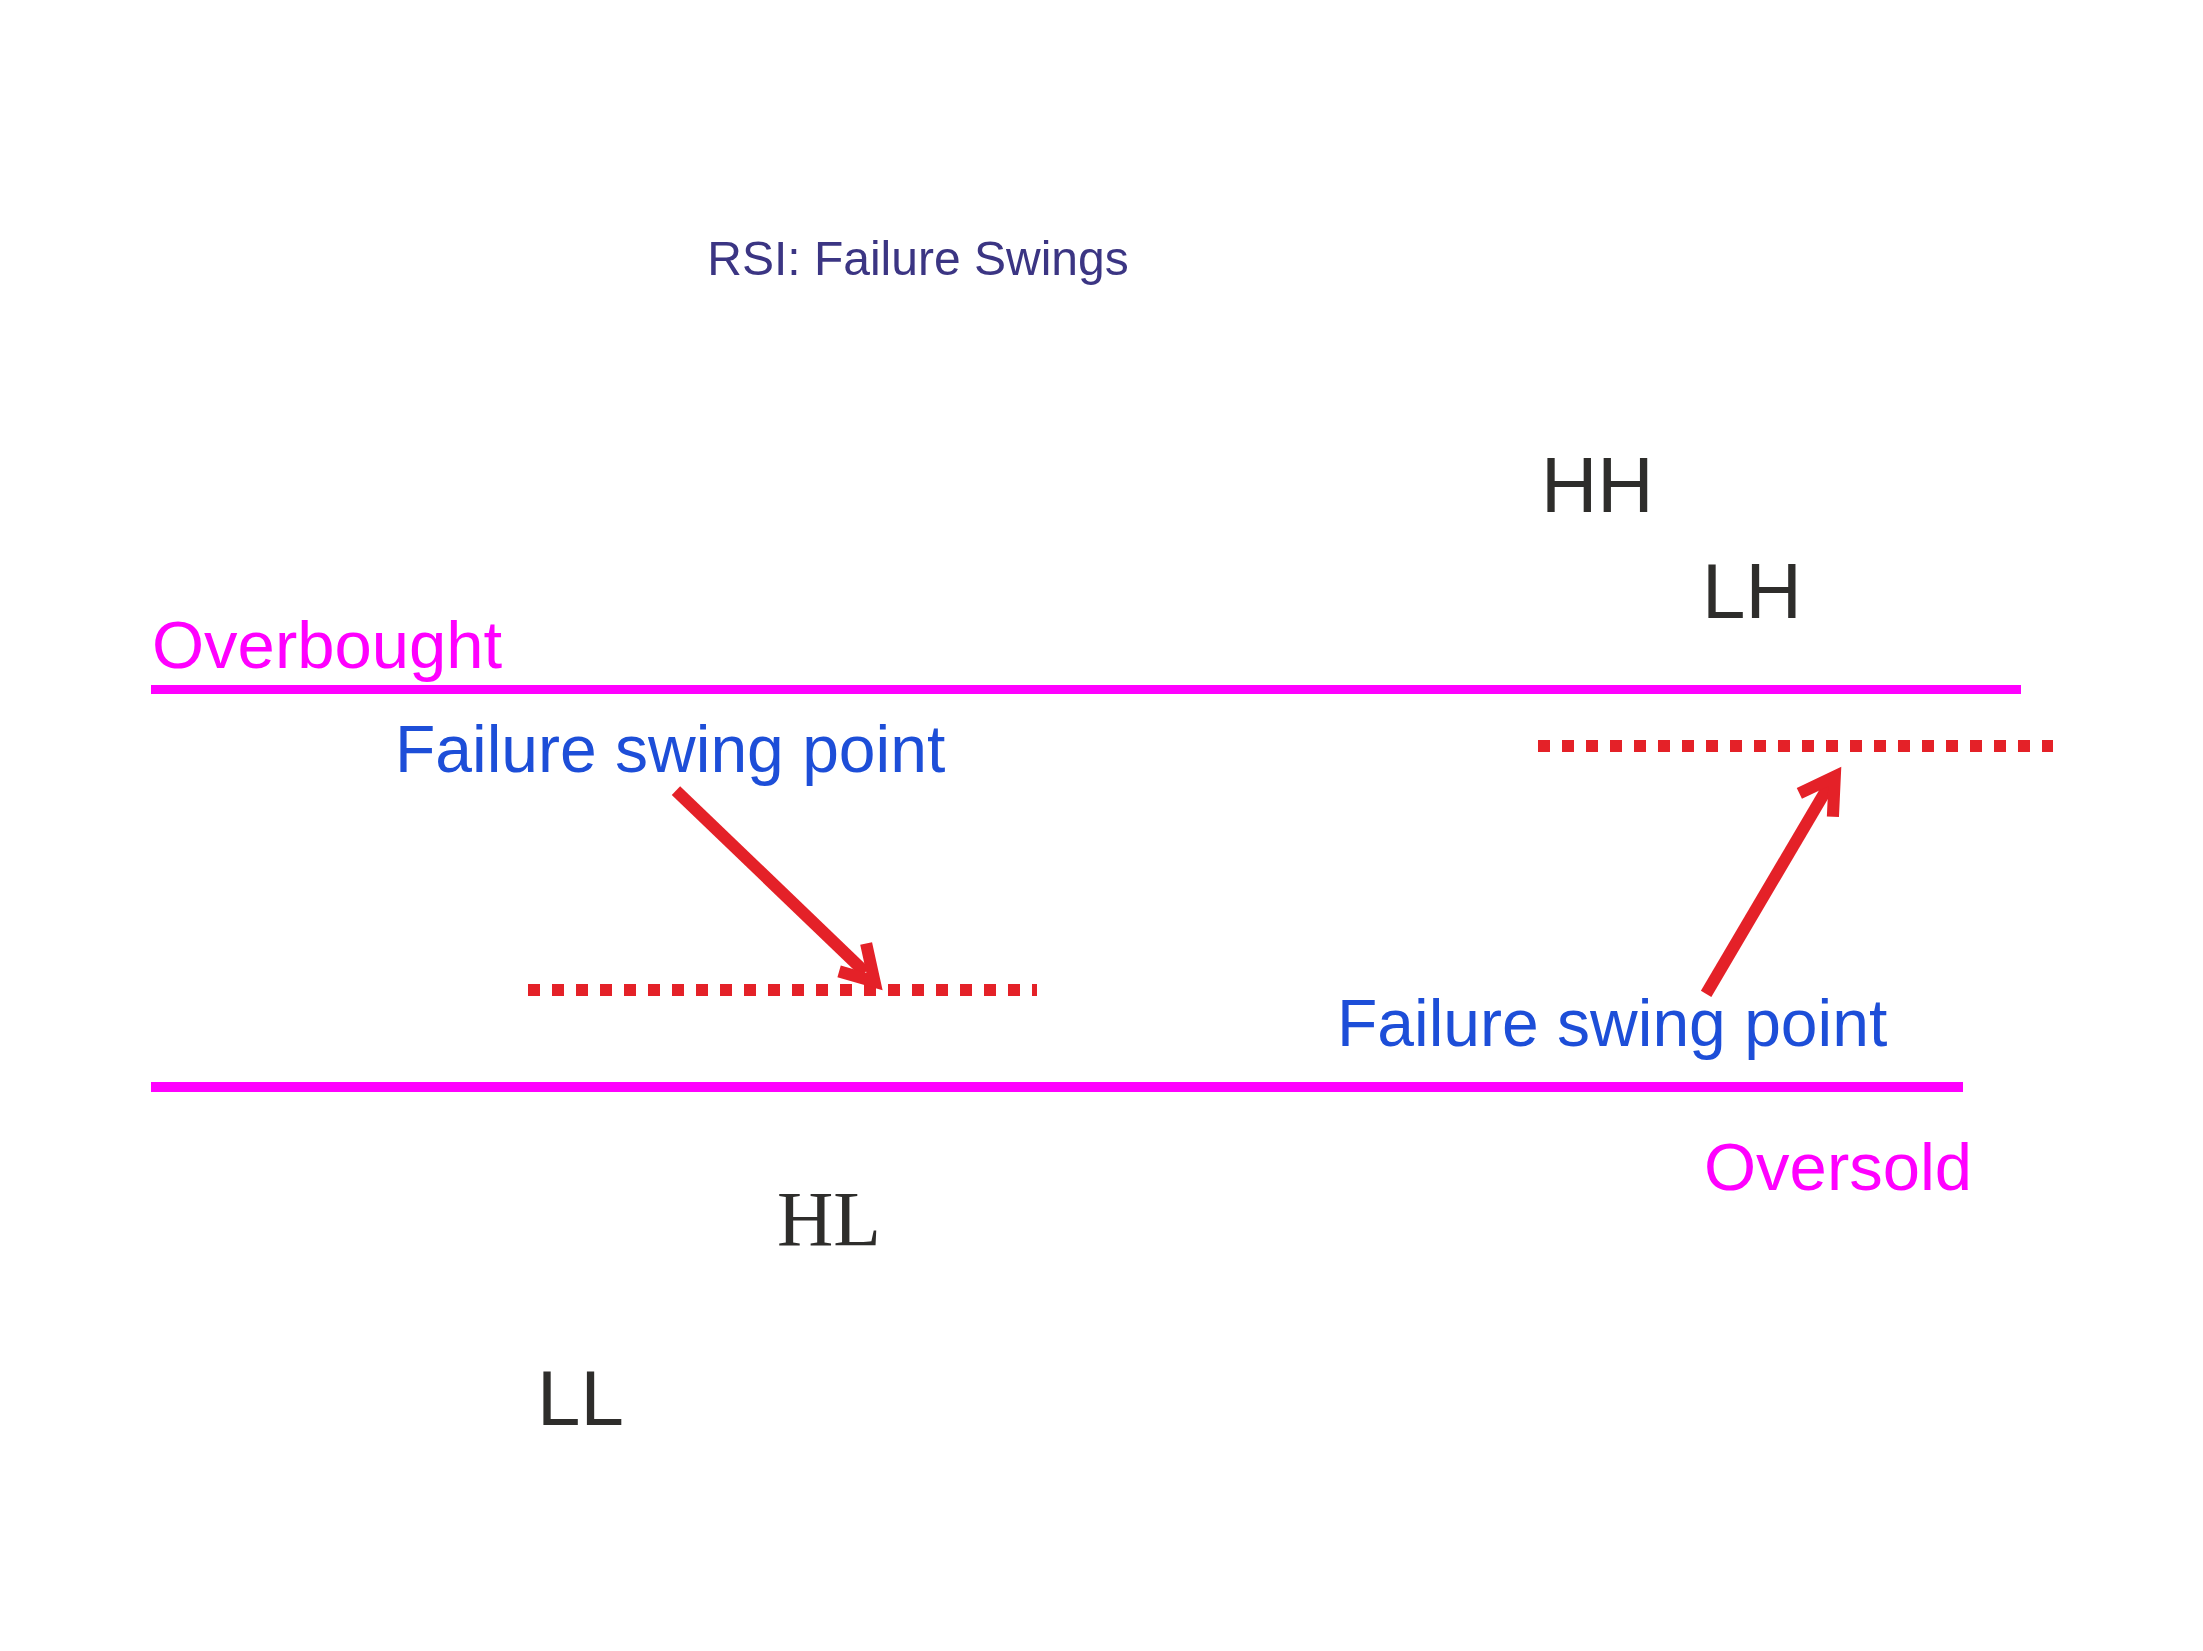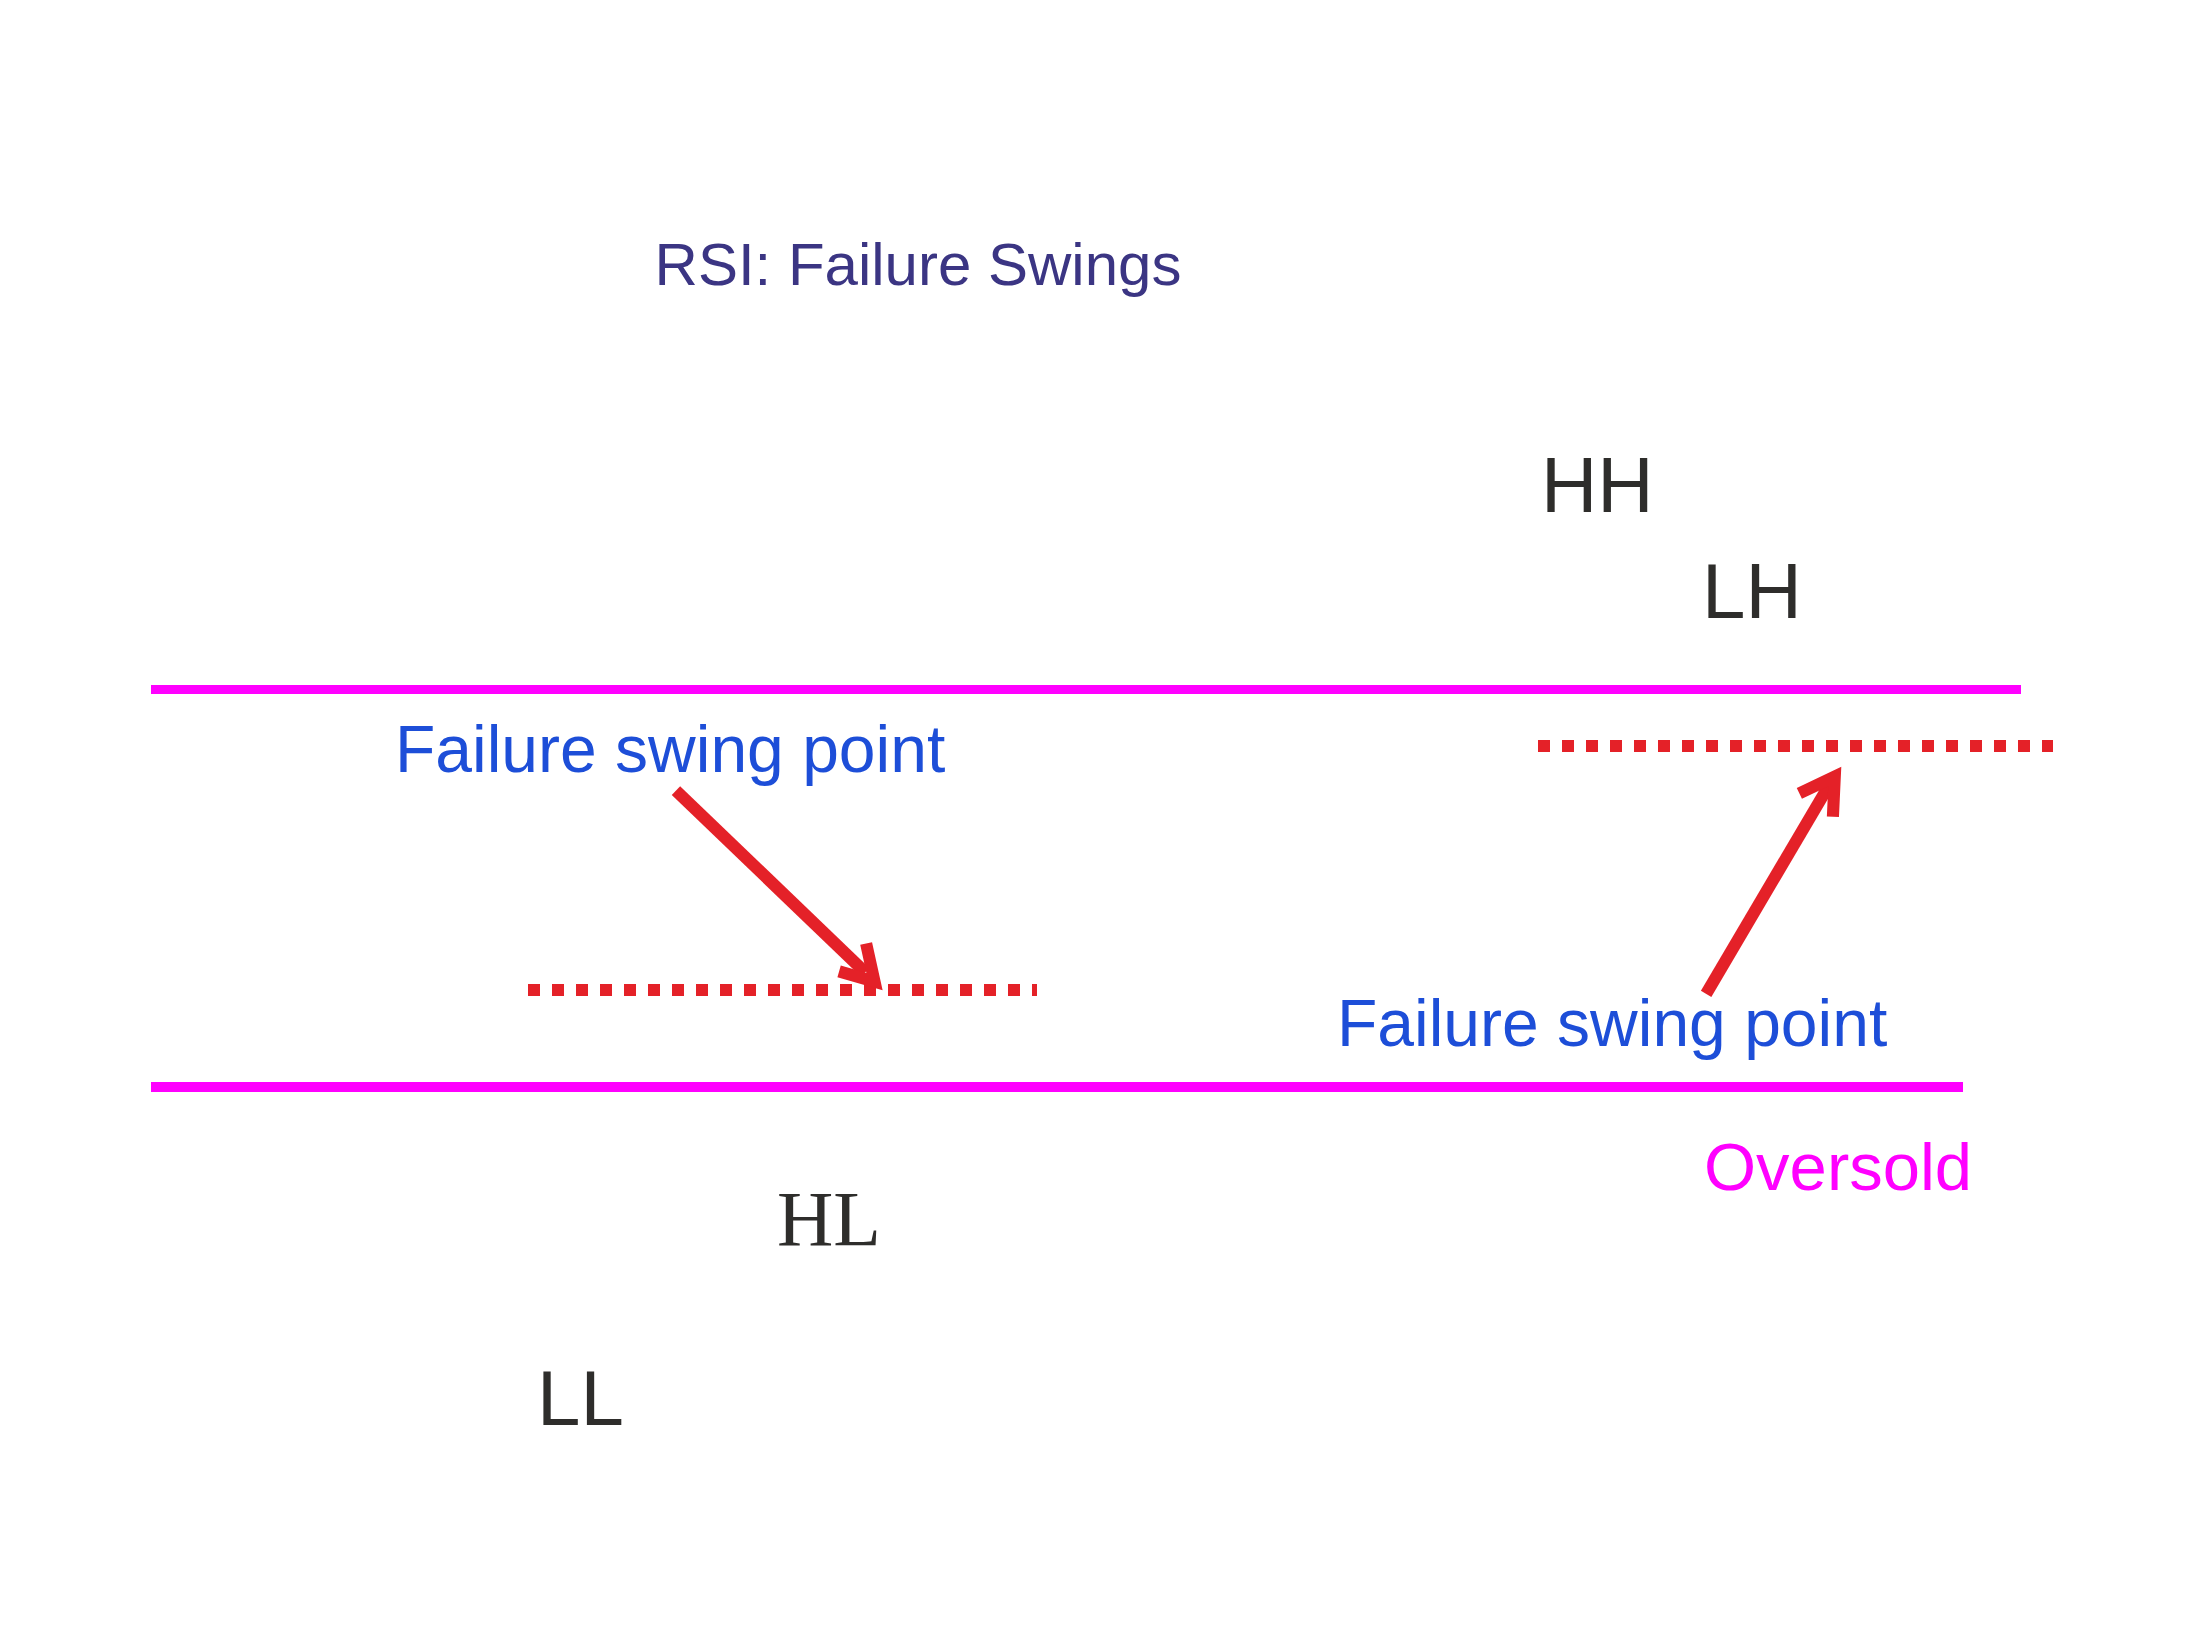--- a/index.html
+++ b/index.html
@@ -18,21 +18,21 @@
     overflow: hidden;
   }
 
   
   .title {
     position: absolute;
     left: 0;
     top: 235px;
     width: 1836px;
     text-align: center;
-    font-size: 60px;
+    font-size: 48px;
     line-height: 1;
     color: #3b3583;
     white-space: nowrap;
   }
 
   
   .threshold-line {
     position: absolute;
     background: #ff00ff;
   }
@@ -109,20 +109,21 @@
 <body>
 
 <div id="slide">
 
   <div class="title">RSI: Failure Swings</div>
 
   <div class="swing-label" id="label-hh">HH</div>
 
   <div class="swing-label" id="label-lh">LH</div>
 
+  <div class="band-label" id="overbought-label">Overbought</div>
 
   <div class="threshold-line" id="overbought-line"></div>
 
   <div class="annotation" id="annot-left">Failure swing point</div>
 
   <div class="dotted-level" id="dotted-right"></div>
 
   <div class="dotted-level" id="dotted-left"></div>
 
   <div class="annotation" id="annot-right">Failure swing point</div>

